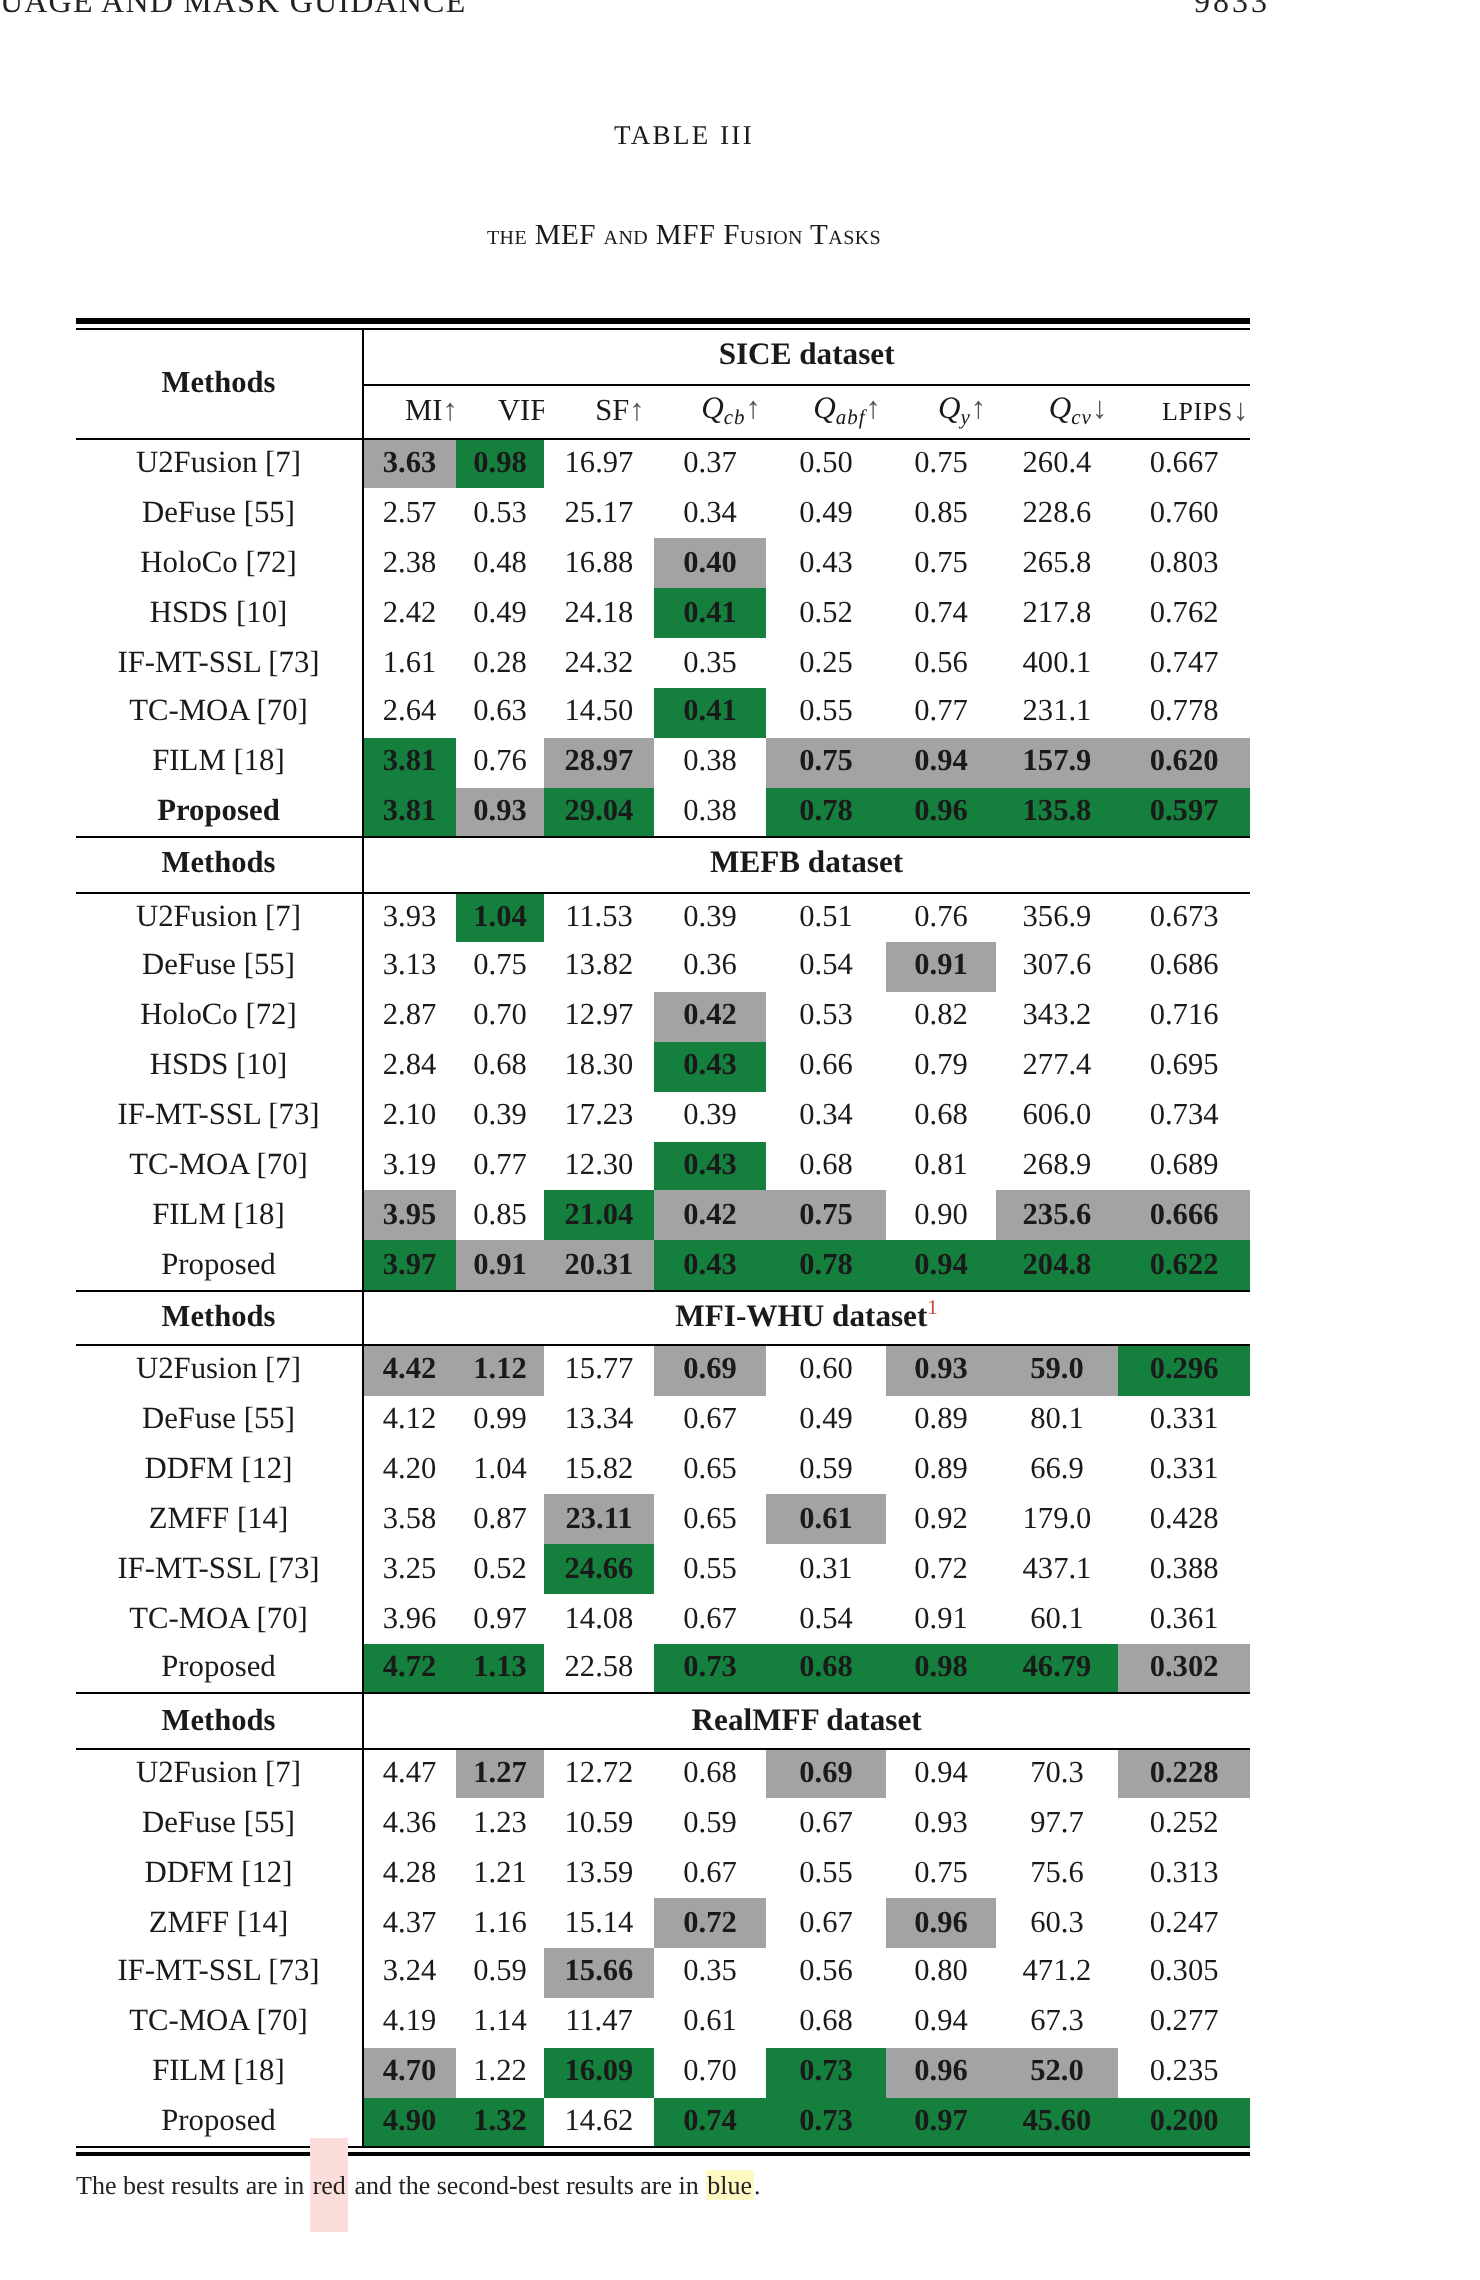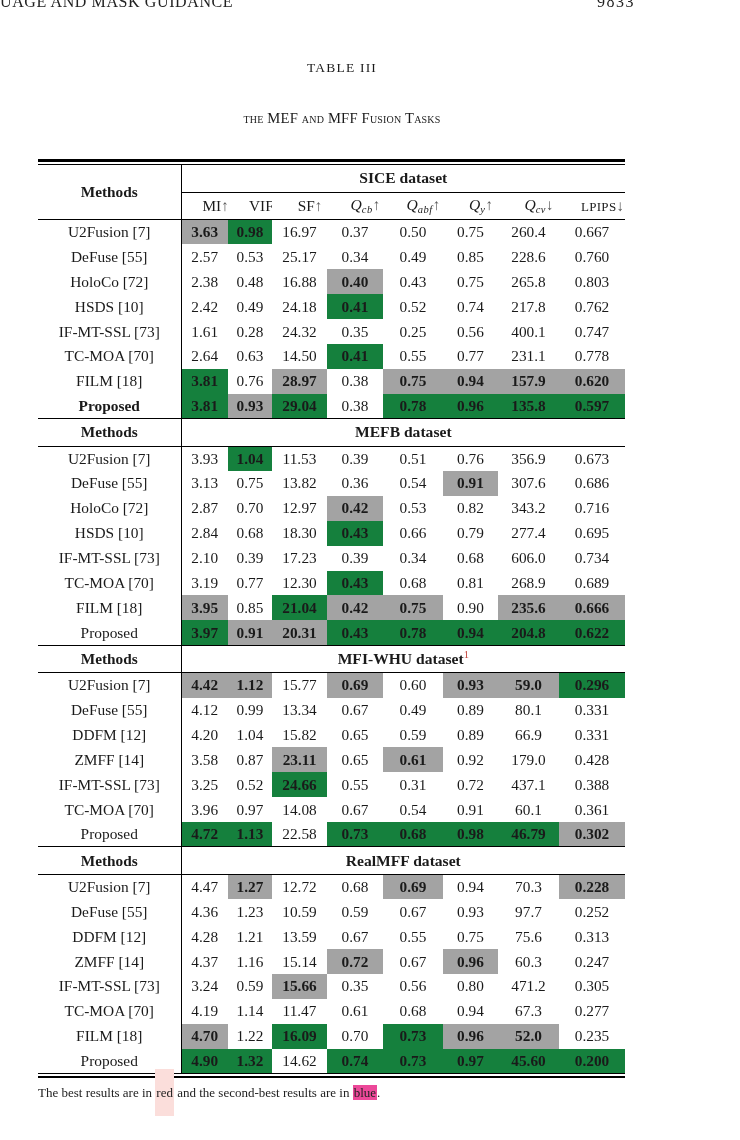--- a/index.html
+++ b/index.html
@@ -38,21 +38,21 @@
   .hl-b { background:#a3a3a3; }
   .strong { font-weight:bold; }
   td.method { font-size:15.4px; }
   .metric-head i { font-style:italic; font-size:15.6px; }
   .metric-head sub { font-size:10.5px; font-style:italic; vertical-align:-3px; letter-spacing:0.5px; }
   .metric-head .sc { font-size:13px; letter-spacing:0.3px; }
   .arr { color:#555; }
   .red-sup { color:#c4453c; font-size:10.5px; vertical-align:super; font-weight:normal; }
   .footnote { margin-top:7px; font-size:13px; color:#222; text-align:left; }
   .footnote .w-r { background:#fbdedb; padding:16px 1px; }
-  .footnote .w-b { background:#ec4899; padding:0 1px; }
+  .footnote .w-b { background:#fef9c3; padding:0 1px; }
 </style>
 </head>
 <body>
 
 <div class="running-header">
   <span>UAGE AND MASK GUIDANCE</span>
   <span class="pageno">9833</span>
 </div>
 
 <div class="caption-block">

